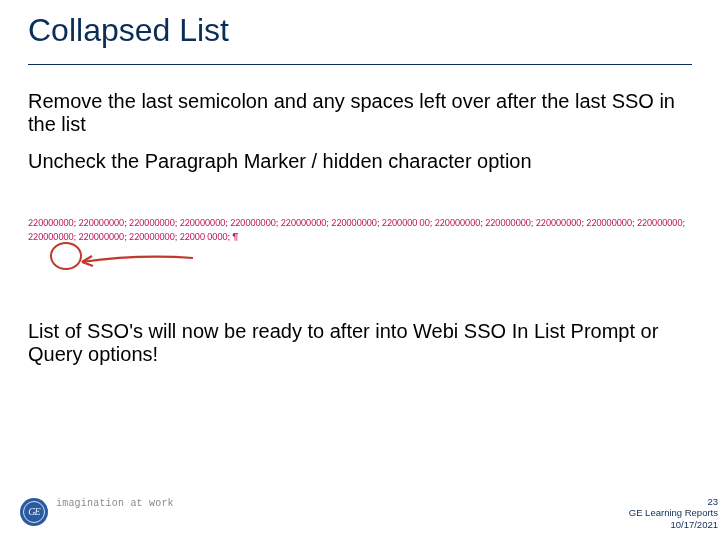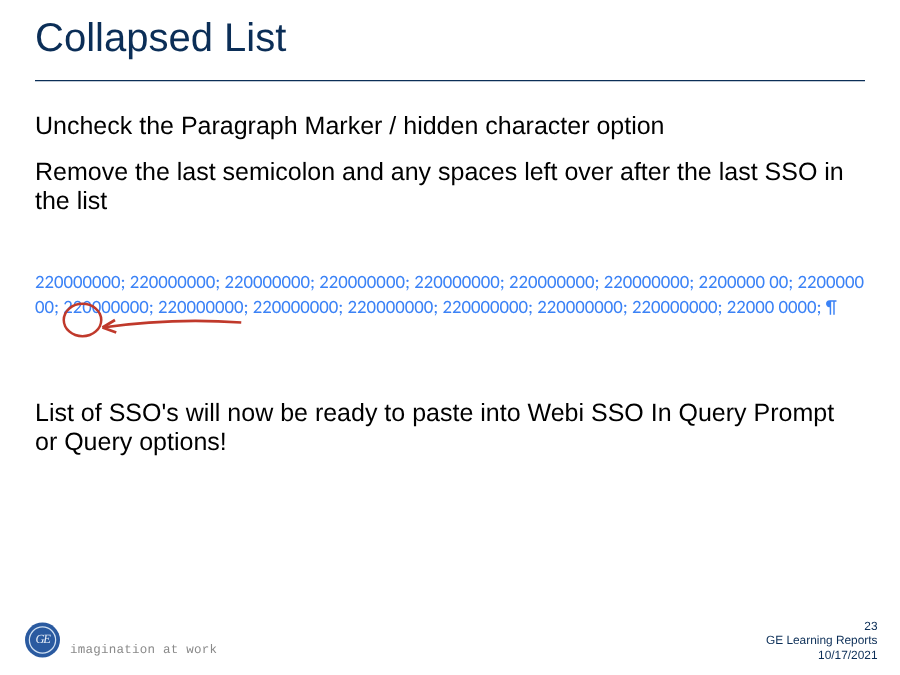--- a/index.html
+++ b/index.html
@@ -49,23 +49,23 @@
     margin: 0 0 14px 0;
   }
   .example-wrap {
     position: absolute;
     left: 28px;
     top: 216px;
     width: 664px;
   }
   .example {
     font-family: "Calibri", Arial, sans-serif;
-    font-size: 15px;
+    font-size: 10px;
     line-height: 1.35;
-    color: #3b82f6;
+    color: #be185d;
     word-break: break-all;
     position: relative;
   }
   .circle-mark {
     position: absolute;
     left: 22px;
     top: 26px;
     width: 28px;
     height: 24px;
     border: 2px solid #c0392b;
@@ -88,21 +88,21 @@
     color: #000;
   }
   .body2 p {
     margin: 0;
   }
   .footer {
     position: absolute;
     left: 20px;
     bottom: 14px;
     display: flex;
-    align-items: flex-end;
+    align-items: flex-start;
     gap: 8px;
   }
   .ge-logo {
     width: 28px;
     height: 28px;
     border-radius: 50%;
     background: #2a5aa0;
     position: relative;
     display: inline-block;
   }
@@ -125,52 +125,52 @@
     letter-spacing: -1px;
   }
   .tagline {
     font-size: 10px;
     color: #8a8a8a;
     font-family: Liberation Mono, monospace;
     letter-spacing: 0.2px;
   }
   .meta {
     position: absolute;
-    right: 18px;
+    right: 2px;
     bottom: 10px;
     text-align: right;
     font-size: 9.5px;
     line-height: 1.2;
     color: #0b2e57;
   }
 </style>
 </head>
 <body>
 
 <div class="slide">
 
   <div class="title">Collapsed List</div>
   <div class="rule"></div>
 
   <div class="body">
+    <p>Remove the last semicolon and any spaces left over after the last SSO in the list</p>
     <p>Uncheck the Paragraph Marker / hidden character option</p>
-    <p>Remove the last semicolon and any spaces left over after the last SSO in the list</p>
   </div>
 
   <div class="example-wrap">
     <div class="example">220000000; 220000000; 220000000; 220000000; 220000000; 220000000; 220000000; 2200000 00; 220000000; 220000000; 220000000; 220000000; 220000000; 220000000; 220000000; 220000000; 22000 0000; ¶</div>
     <div class="circle-mark"></div>
     <svg class="arrow" width="120" height="20" viewBox="0 0 120 20">
       <path d="M 115 6 Q 60 2 4 10" stroke="#c0392b" stroke-width="2.2" fill="none"></path>
       <path d="M 4 10 L 14 4 M 4 10 L 15 14" stroke="#c0392b" stroke-width="2.2" fill="none"></path>
     </svg>
   </div>
 
   <div class="body2">
-    <p>List of SSO's will now be ready to paste into Webi SSO In Query Prompt or Query options!</p>
+    <p>List of SSO's will now be ready to after into Webi SSO In List Prompt or Query options!</p>
   </div>
 
   <div class="footer">
     <span class="ge-logo">
       <span>GE</span>
     </span>
     <span class="tagline">imagination at work</span>
   </div>
 
   <div class="meta">

